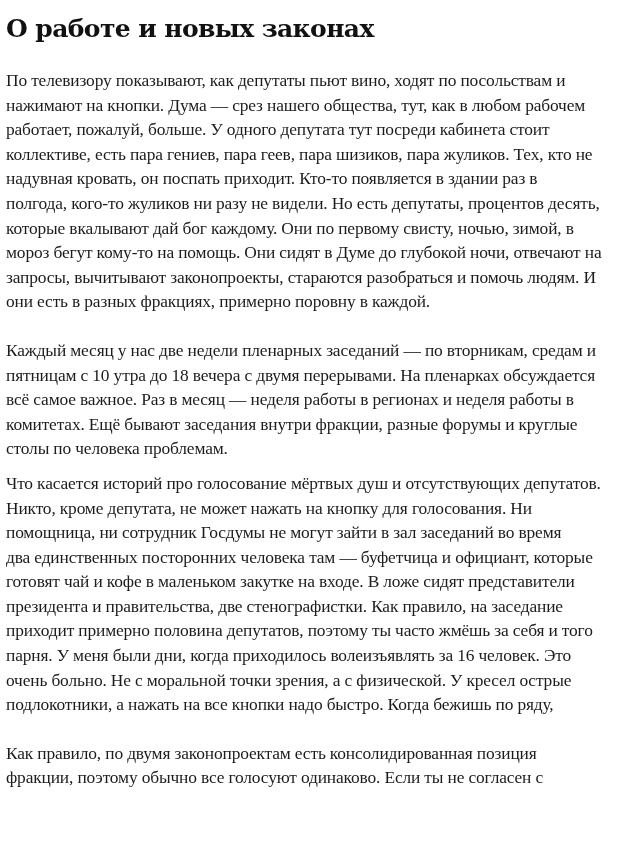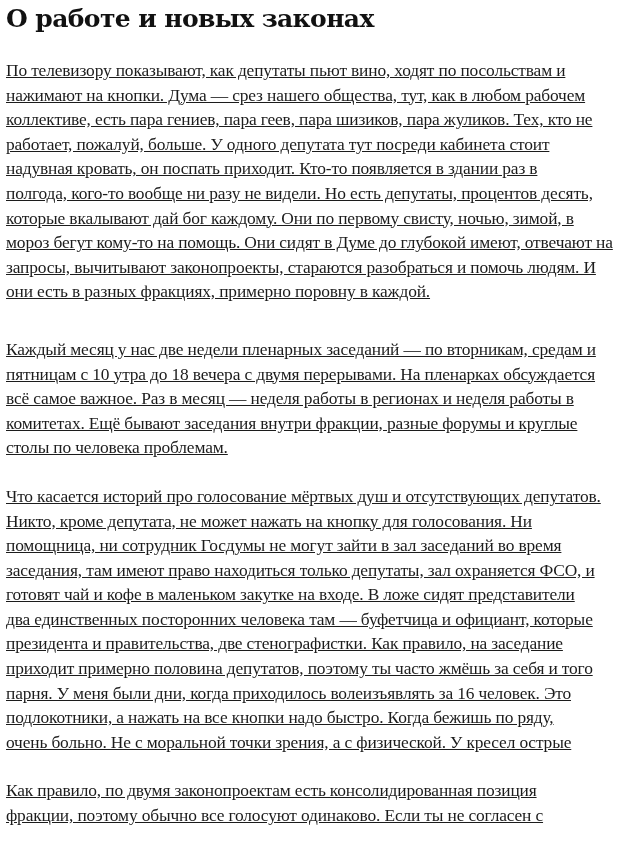--- a/index.html
+++ b/index.html
@@ -5,73 +5,72 @@
   html, body { margin: 0; padding: 0; background: #ffffff; }
   body {
     width: 626px; height: 850px; overflow: hidden;
     font-family: "DejaVu Serif", "Liberation Serif", serif;
     color: #1a1a1a;
   }
   .article { padding: 0 0 0 6px; width: 618px; }
   .title {
     font-family: "DejaVu Serif", serif;
     font-size: 25px; font-weight: 600; color: #111;
-    margin: 0; padding-top: 3px; height: 40px; line-height: 32px;
+    margin: 0; padding-top: 13px; height: 40px; line-height: 32px;
     letter-spacing: -0.6px;
   }
   .para {
     font-family: "Liberation Serif", serif;
     font-size: 17.4px; line-height: 24.6px; margin: 0;
     letter-spacing: -0.15px; color: #1c1c1c;
   }
   .p1 { margin-top: 15px; }
-  .p2 { margin-top: 33px; }
-  .p3 { margin-top: 24px; }
+  .p2 { margin-top: 24px; }
+  .p3 { margin-top: 10px; }
   .p4 { margin-top: 24px; }
-  .line { display: block; white-space: nowrap; text-decoration: underline; }
+  .line { display: block; white-space: nowrap; }
 </style>
 </head>
 <body>
 
 <div class="article">
   <h1 class="title">О работе и новых законах</h1>
 
   <p class="para p1">
     <span class="line">По телевизору показывают, как депутаты пьют вино, ходят по посольствам и</span>
     <span class="line">нажимают на кнопки. Дума — срез нашего общества, тут, как в любом рабочем</span>
+    <span class="line">работает, пожалуй, больше. У одного депутата тут посреди кабинета стоит</span>
     <span class="line">коллективе, есть пара гениев, пара геев, пара шизиков, пара жуликов. Тех, кто не</span>
-    <span class="line">работает, пожалуй, больше. У одного депутата тут посреди кабинета стоит</span>
     <span class="line">надувная кровать, он поспать приходит. Кто-то появляется в здании раз в</span>
-    <span class="line">полгода, кого-то вообще ни разу не видели. Но есть депутаты, процентов десять,</span>
+    <span class="line">полгода, кого-то жуликов ни разу не видели. Но есть депутаты, процентов десять,</span>
     <span class="line">которые вкалывают дай бог каждому. Они по первому свисту, ночью, зимой, в</span>
-    <span class="line">мороз бегут кому-то на помощь. Они сидят в Думе до глубокой имеют, отвечают на</span>
+    <span class="line">мороз бегут кому-то на помощь. Они сидят в Думе до глубокой ночи, отвечают на</span>
     <span class="line">запросы, вычитывают законопроекты, стараются разобраться и помочь людям. И</span>
     <span class="line">они есть в разных фракциях, примерно поровну в каждой.</span>
   </p>
 
   <p class="para p2">
     <span class="line">Каждый месяц у нас две недели пленарных заседаний — по вторникам, средам и</span>
     <span class="line">пятницам с 10 утра до 18 вечера с двумя перерывами. На пленарках обсуждается</span>
     <span class="line">всё самое важное. Раз в месяц — неделя работы в регионах и неделя работы в</span>
     <span class="line">комитетах. Ещё бывают заседания внутри фракции, разные форумы и круглые</span>
     <span class="line">столы по человека проблемам.</span>
   </p>
 
   <p class="para p3">
     <span class="line">Что касается историй про голосование мёртвых душ и отсутствующих депутатов.</span>
     <span class="line">Никто, кроме депутата, не может нажать на кнопку для голосования. Ни</span>
     <span class="line">помощница, ни сотрудник Госдумы не могут зайти в зал заседаний во время</span>
-    <span class="line">заседания, там имеют право находиться только депутаты, зал охраняется ФСО, и</span>
+    <span class="line">два единственных посторонних человека там — буфетчица и официант, которые</span>
     <span class="line">готовят чай и кофе в маленьком закутке на входе. В ложе сидят представители</span>
-    <span class="line">два единственных посторонних человека там — буфетчица и официант, которые</span>
     <span class="line">президента и правительства, две стенографистки. Как правило, на заседание</span>
     <span class="line">приходит примерно половина депутатов, поэтому ты часто жмёшь за себя и того</span>
     <span class="line">парня. У меня были дни, когда приходилось волеизъявлять за 16 человек. Это</span>
+    <span class="line">очень больно. Не с моральной точки зрения, а с физической. У кресел острые</span>
     <span class="line">подлокотники, а нажать на все кнопки надо быстро. Когда бежишь по ряду,</span>
-    <span class="line">очень больно. Не с моральной точки зрения, а с физической. У кресел острые</span>
   </p>
 
   <p class="para p4">
     <span class="line">Как правило, по двумя законопроектам есть консолидированная позиция</span>
     <span class="line">фракции, поэтому обычно все голосуют одинаково. Если ты не согласен с</span>
 
   </p>
 </div>
 
 </body></html>

